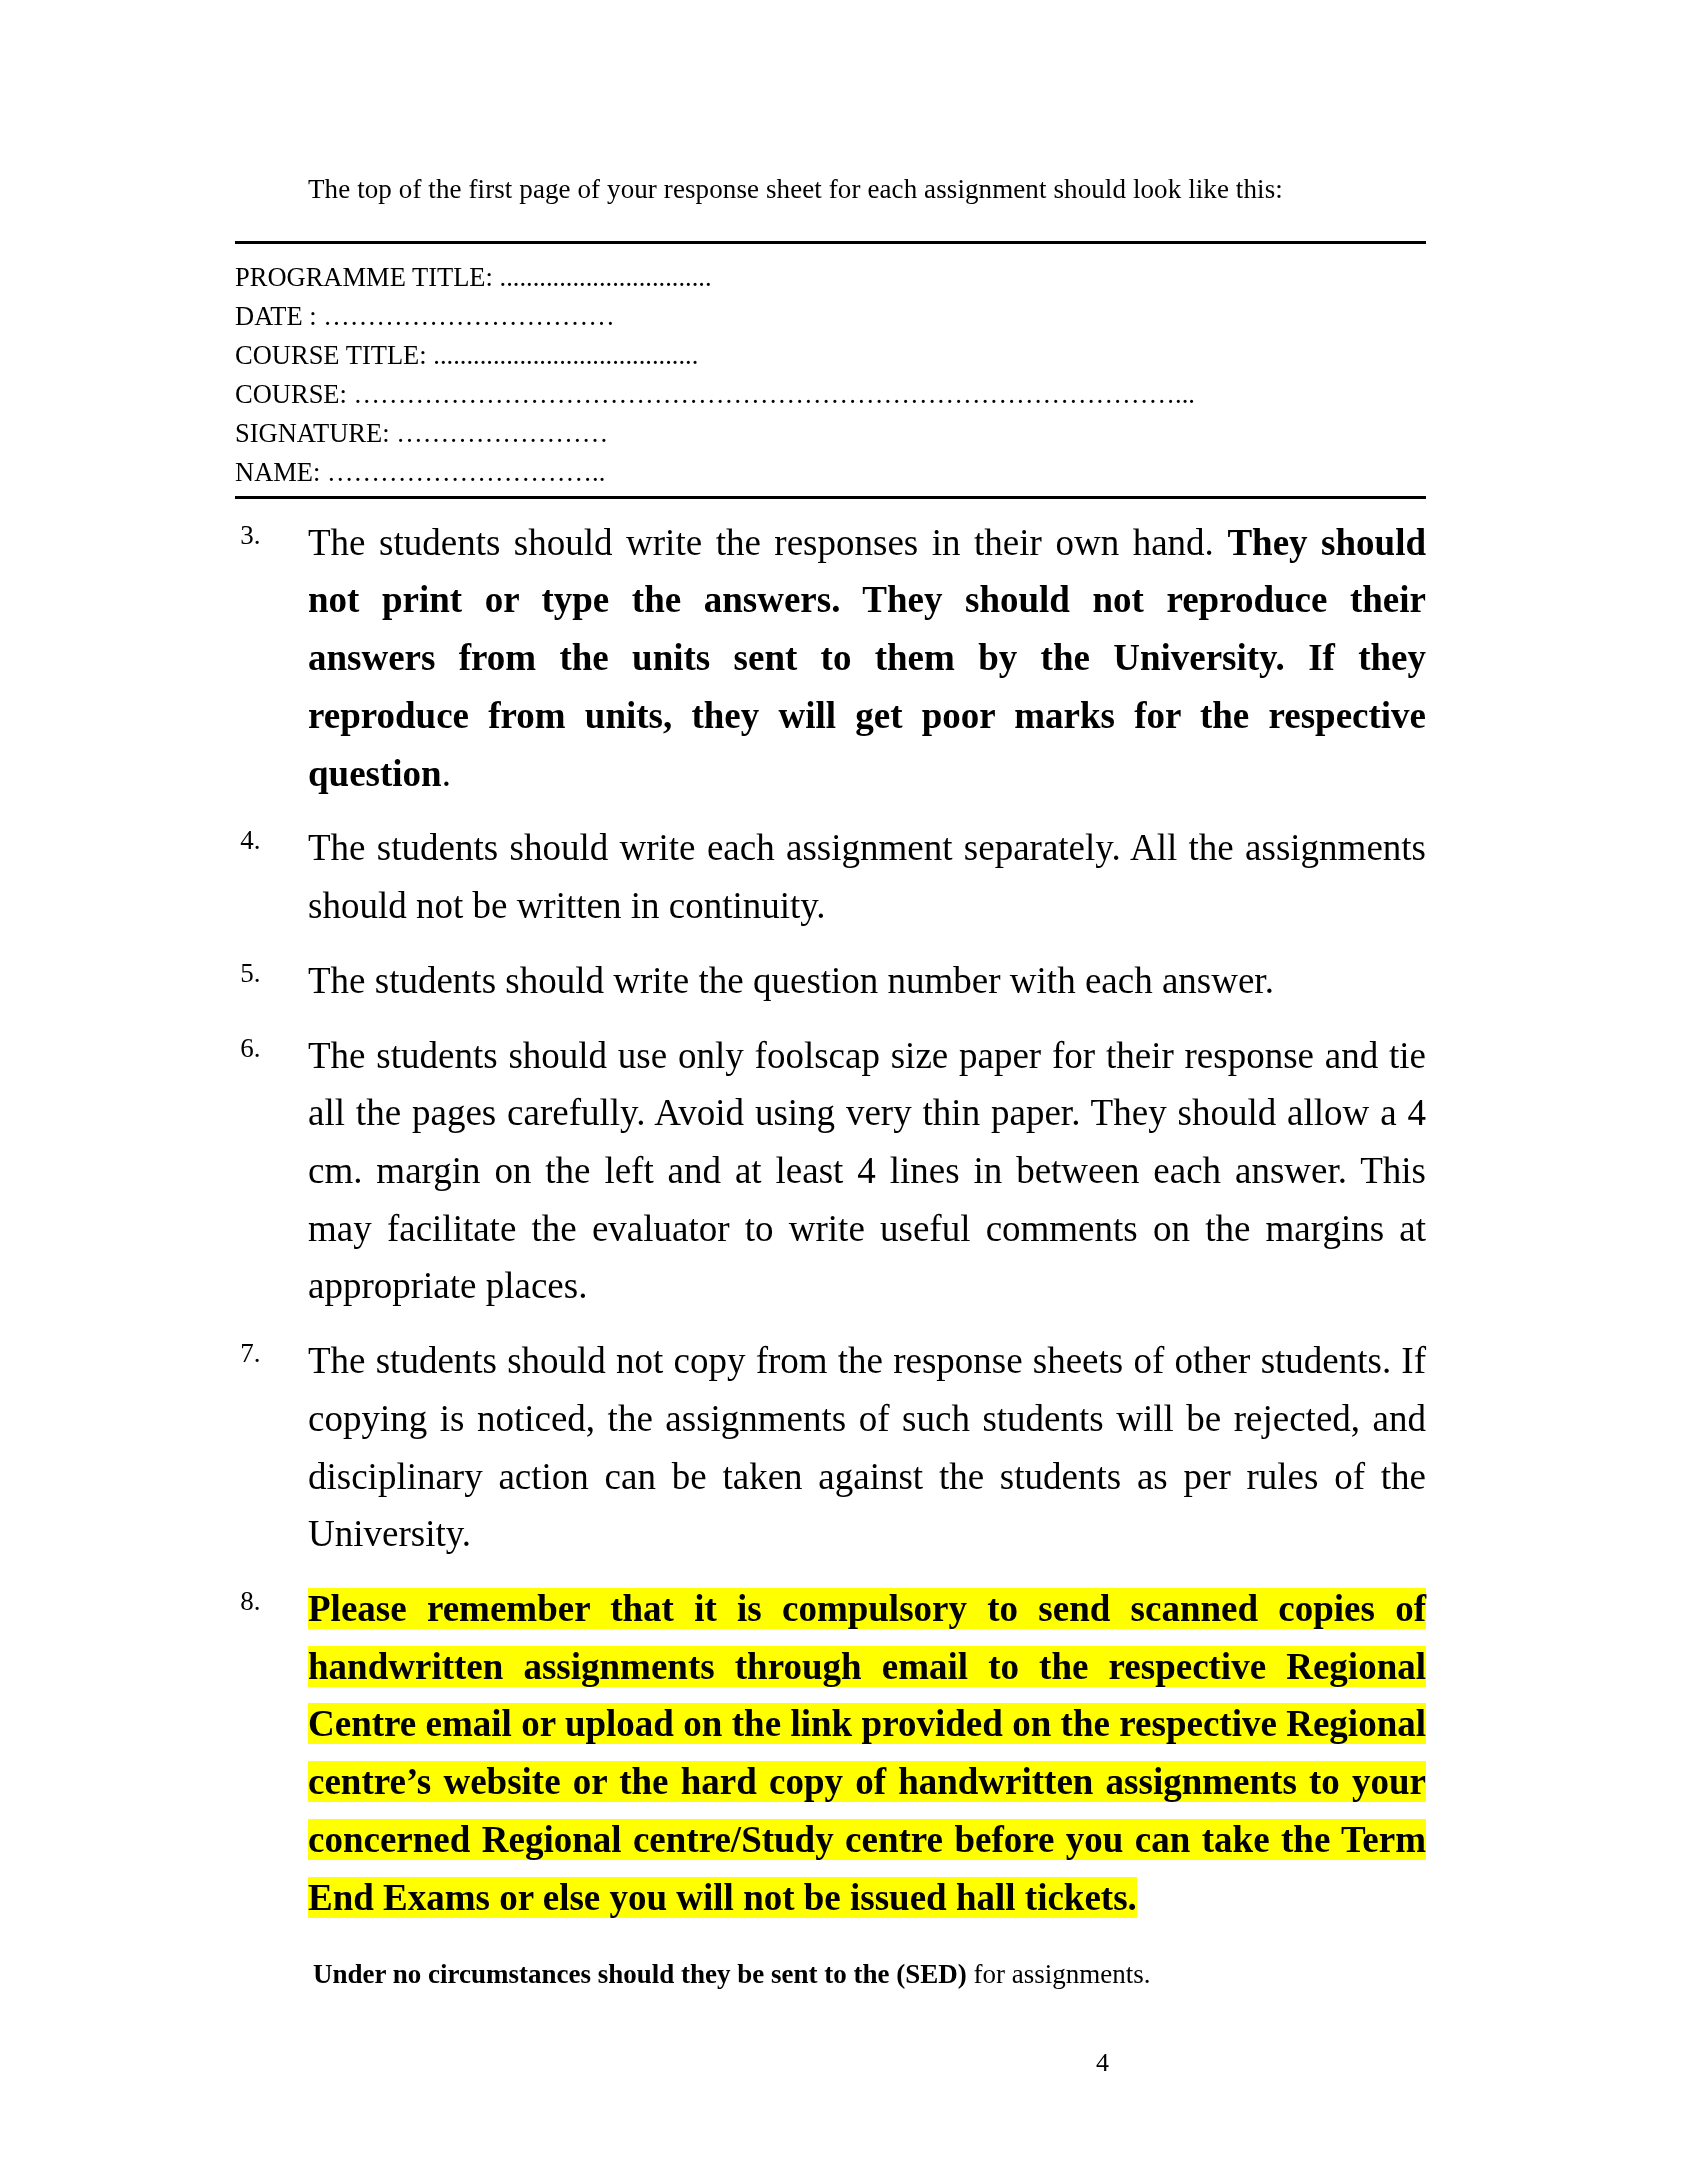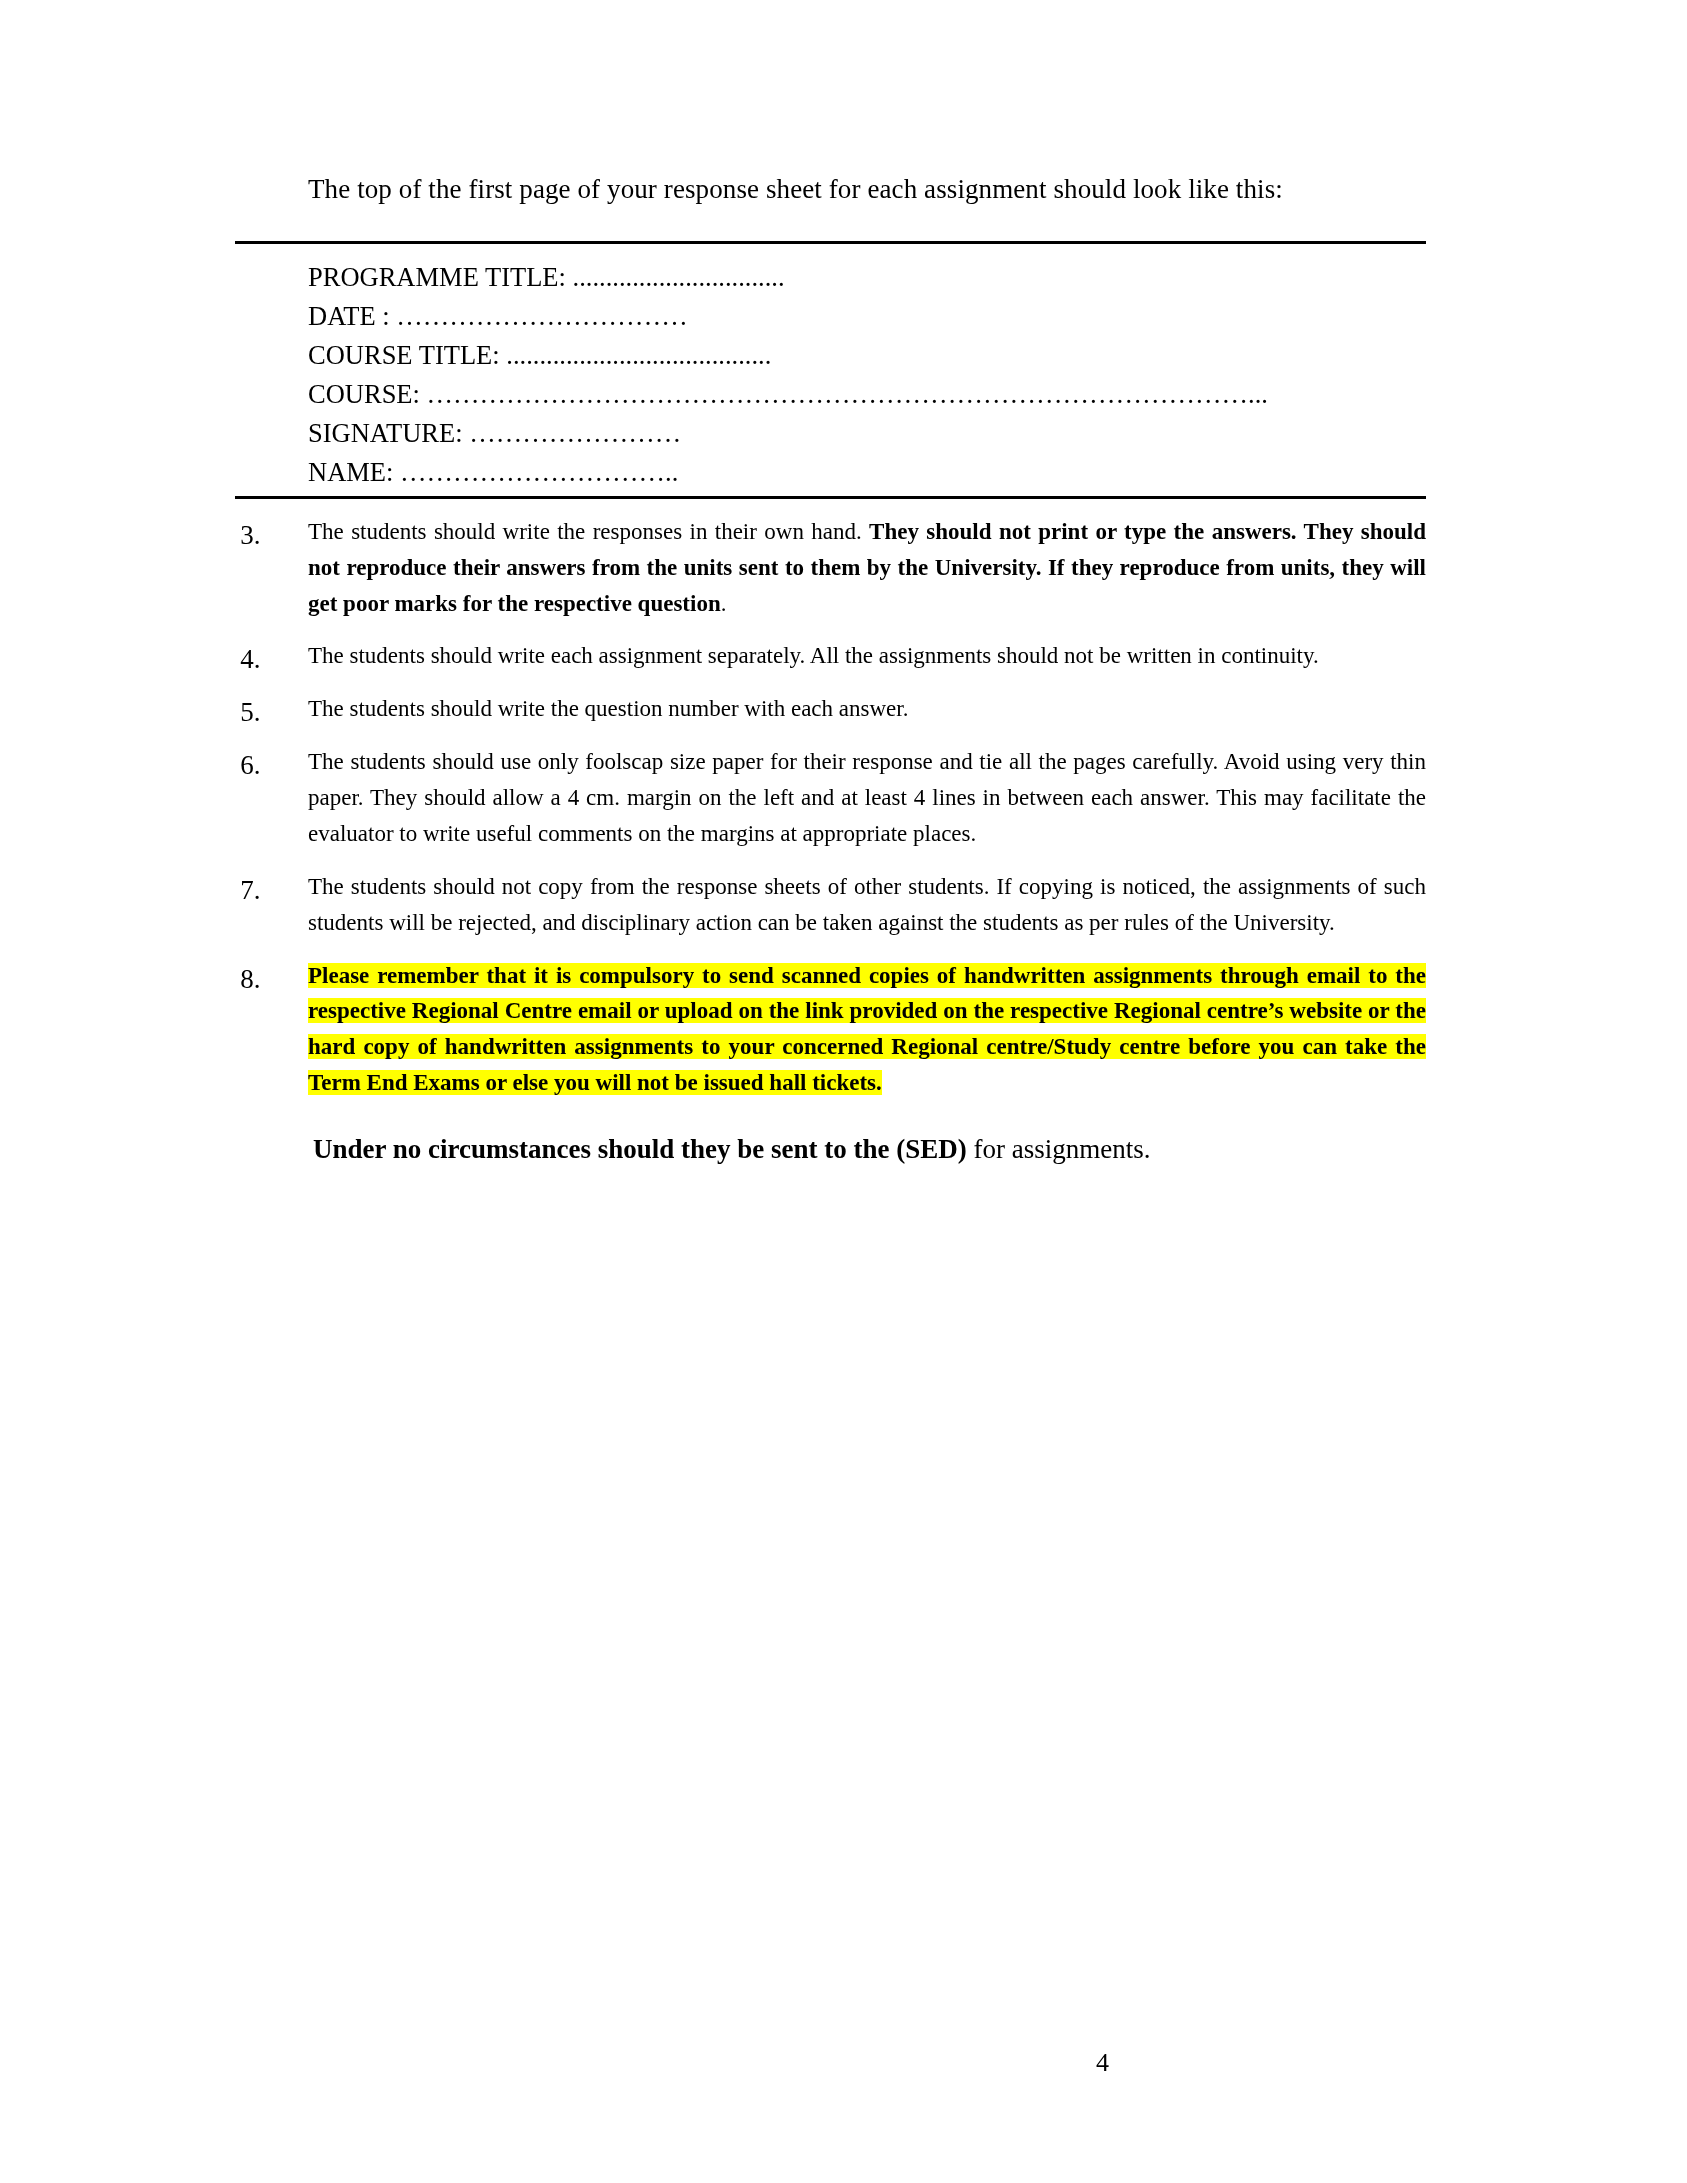--- a/index.html
+++ b/index.html
@@ -44,21 +44,20 @@
   .form-block {
     border-top: 3.3px solid #000000;
     border-bottom: 3.3px solid #000000;
     padding: 14.6px 0 4px 0;
     margin-bottom: 14.6px;
   }
   .form-row {
     display: flex;
     font-size: 26.5px;
     line-height: 1.47;
-    margin-left: 73px;
     white-space: nowrap;
   }
   .form-col-left {
     width: 463px;
     flex: 0 0 463px;
   }
   .form-col-right {
     flex: 1 1 auto;
   }
   .form-row.wide .form-col-left {
@@ -81,21 +80,21 @@
     margin-bottom: 17px;
   }
   .li-num {
     position: absolute;
     left: 5.3px;
     top: 0;
     font-size: 27px;
     line-height: 1.56;
   }
   .li-body {
-    font-size: 23px;
+    font-size: 37px;
     line-height: 1.56;
     text-align: justify;
     text-justify: inter-word;
   }
   b, .b {
     font-weight: bold;
   }
   .hl {
     background-color: #ffff00;
     box-decoration-break: clone;

